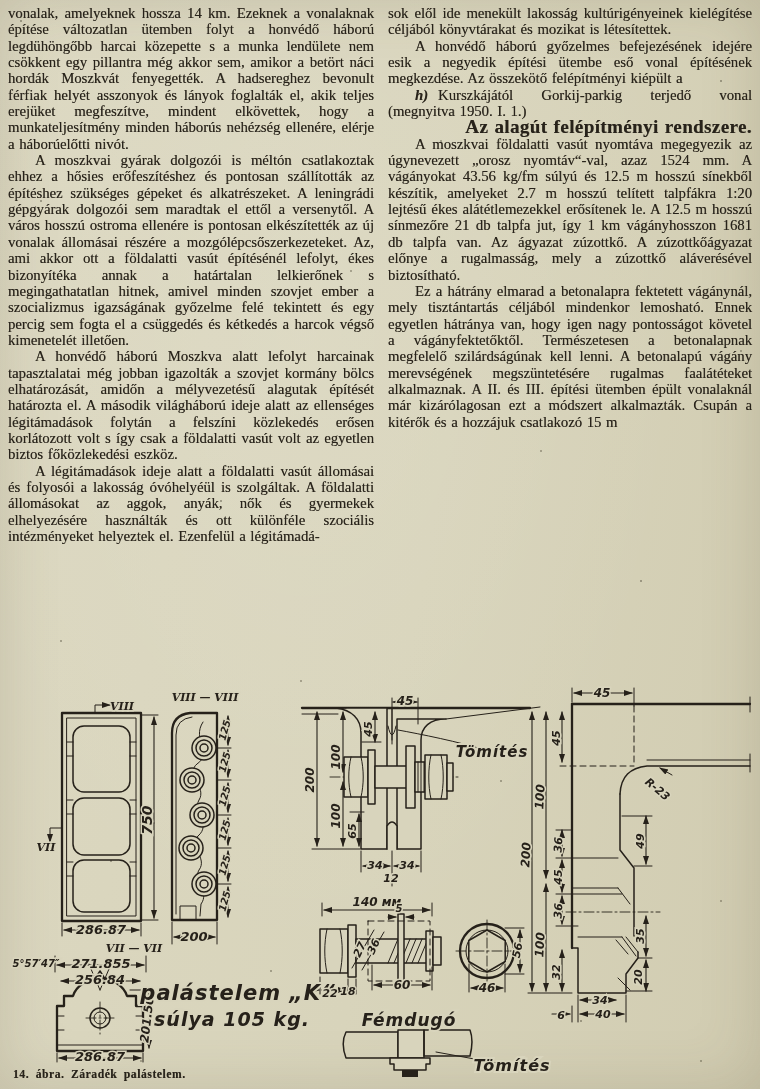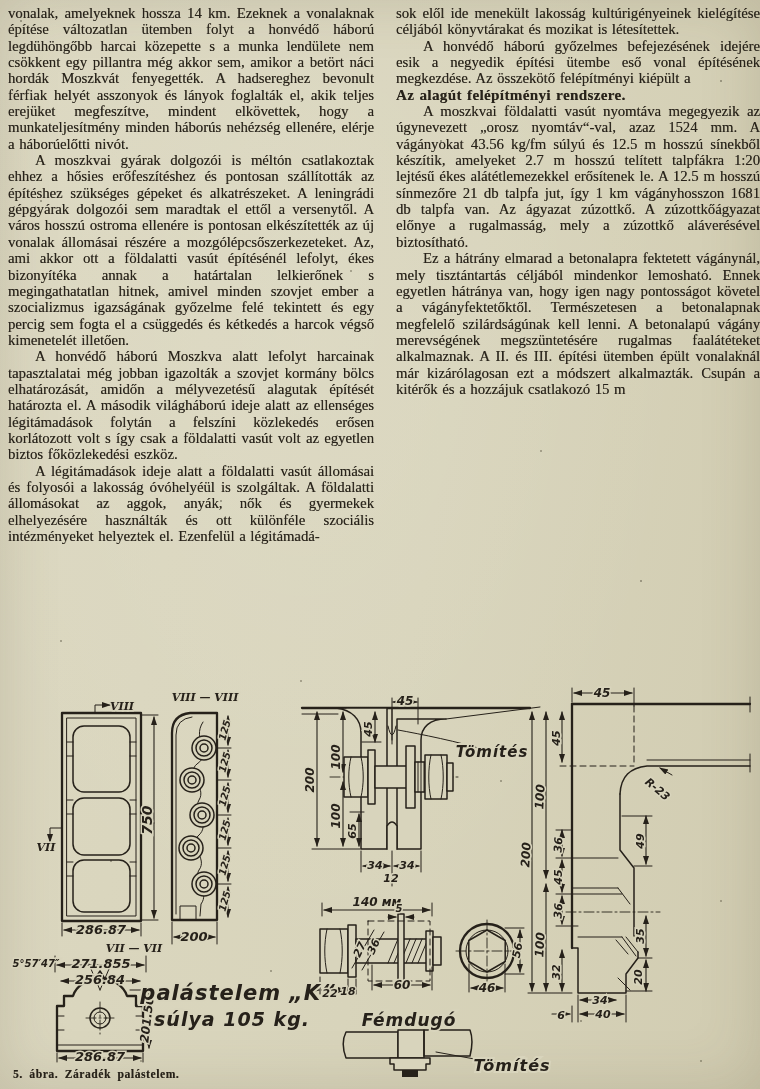--- a/index.html
+++ b/index.html
@@ -17,26 +17,26 @@
     color:#27221a;
   }
   .col{
     position:absolute;top:5px;width:366px;
     font-size:14.7px;line-height:16.35px;
     text-align:justify;
     text-shadow:0.3px 0.3px 0.4px rgba(40,33,20,0.5);
     word-spacing:1px;
   }
   .col-left{left:8px;}
-  .col-right{left:396px;width:364px;}
+  .col-right{left:388px;width:364px;}
   .col p{margin:0;text-indent:27px;}
   .col p.noindent{text-indent:0;}
   .col .lead{font-style:italic;font-weight:bold;padding-right:10px;}
   .heading{
-    text-align:left;font-size:15px;font-weight:bold;
+    text-align:right;font-size:19px;font-weight:bold;
     margin:10px 0 7px;letter-spacing:0.4px;text-indent:0 !important;
   }
   .caption{
     position:absolute;left:13px;top:1068px;
     font-size:11.5px;font-weight:bold;letter-spacing:0.6px;
     word-spacing:3px;
     text-shadow:0.3px 0.3px 0.3px rgba(40,33,20,0.5);
   }
   svg.figure{position:absolute;left:0;top:686px;}
   .ln{fill:none;stroke:#26211a;stroke-width:1.5;stroke-linecap:round;stroke-linejoin:round;}
@@ -71,20 +71,21 @@
   <div class="col col-left">
     <p class="noindent">vonalak, amelyeknek hossza 14 km. Ezeknek a vonalaknak építése változatlan ütemben folyt a honvédő háború legdühöngőbb harcai közepette s a munka lendülete nem csökkent egy pillantra még akkor sem, amikor a betört náci hordák Moszkvát fenyegették. A hadsereghez bevonult férfiak helyét asszonyok és lányok foglalták el, akik teljes erejüket megfeszítve, mindent elkövettek, hogy a munkateljesítmény minden háborús nehézség ellenére, elérje a háborúelőtti nivót.</p>
     <p>A moszkvai gyárak dolgozói is méltón csatlakoztak ehhez a hősies erőfeszítéshez és pontosan szállították az építéshez szükséges gépeket és alkatrészeket. A leningrádi gépgyárak dolgozói sem maradtak el ettől a versenytől. A város hosszú ostroma ellenére is pontosan elkészítették az új vonalak állomásai részére a mozgólépcsőszerkezeteket. Az, ami akkor ott a földalatti vasút építésénél lefolyt, ékes bizonyítéka annak a határtalan lelkierőnek s megingathatatlan hitnek, amivel minden szovjet ember a szocializmus igazságának győzelme felé tekintett és egy percig sem fogta el a csüggedés és kétkedés a harcok végső kimenetelét illetően.</p>
     <p>A honvédő háború Moszkva alatt lefolyt harcainak tapasztalatai még jobban igazolták a szovjet kormány bölcs elhatározását, amidőn a mélyvezetésű alagutak építését határozta el. A második világháború ideje alatt az ellenséges légitámadások folytán a felszíni közlekedés erősen korlátozott volt s így csak a földalatti vasút volt az egyetlen biztos főközlekedési eszköz.</p>
     <p>A légitámadások ideje alatt a földalatti vasút állomásai és folyosói a lakosság óvóhelyéül is szolgáltak. A földalatti állomásokat az aggok, anyák, nők és gyermekek elhelyezésére használták és ott különféle szociális intézményeket helyeztek el. Ezenfelül a légitámadá-</p>
   </div>
 
   <div class="col col-right">
     <p class="noindent">sok elől ide menekült lakosság kultúrigényeinek kielégítése céljából könyvtárakat és mozikat is létesítettek.</p>
     <p>A honvédő háború győzelmes befejezésének idejére esik a negyedik építési ütembe eső vonal építésének megkezdése. Az összekötő felépítményi kiépült a</p>
+    <p><span class="lead">h)</span><span>Kurszkájától Gorkij-parkig terjedő vonal (megnyitva 1950. I. 1.)</span></p>
     <p class="heading">Az alagút felépítményi rendszere.</p>
     <p>A moszkvai földalatti vasút nyomtáva megegyezik az úgynevezett „orosz nyomtáv“-val, azaz 1524 mm. A vágányokat 43.56 kg/fm súlyú és 12.5 m hosszú sínekből készítik, amelyeket 2.7 m hosszú telített talpfákra 1:20 lejtésű ékes alátétlemezekkel erősítenek le. A 12.5 m hosszú sínmezőre 21 db talpfa jut, így 1 km vágányhosszon 1681 db talpfa van. Az ágyazat zúzottkő. A zúzottkőágyazat előnye a rugalmasság, mely a zúzottkő aláverésével biztosítható.</p>
     <p>Ez a hátrány elmarad a betonalapra fektetett vágánynál, mely tisztántartás céljából mindenkor lemosható. Ennek egyetlen hátránya van, hogy igen nagy pontosságot követel a vágányfektetőktől. Természetesen a betonalapnak megfelelő szilárdságúnak kell lenni. A betonalapú vágány merevségének megszüntetésére rugalmas faalátéteket alkalmaznak. A II. és III. építési ütemben épült vonalaknál már kizárólagosan ezt a módszert alkalmazták. Csupán a kitérők és a hozzájuk csatlakozó 15 m</p>
   </div>
 
   <svg class="figure" width="760" height="403" viewBox="0 686 760 403">
     <defs>
       <marker id="ma" markerWidth="9" markerHeight="8" refX="8" refY="3" orient="auto" markerUnits="userSpaceOnUse">
         <path d="M0,0 L9,3 L0,6 Z" fill="#26211a"></path>
       </marker>
@@ -318,14 +319,14 @@
       <text x="560" y="972" font-size="11" class="dim" transform="rotate(-90 560 972)">32</text>
       <text x="655" y="792" font-size="11" class="dim" transform="rotate(40 655 792)">R-23</text>
       <text x="644" y="841" font-size="11" class="dim" transform="rotate(-90 644 841)">49</text>
       <text x="644" y="936" font-size="11" class="dim" transform="rotate(-90 644 936)">35</text>
       <text x="642" y="977" font-size="11" class="dim" transform="rotate(-90 642 977)">20</text>
       <text x="600" y="1004" font-size="11" class="dim">34</text>
       <text x="603" y="1018" font-size="11" class="dim">40</text>
       <text x="561" y="1019" font-size="11" class="dim">6</text>
     </svg>
 
-  <div class="caption">5. ábra. Záradék palástelem.</div>
+  <div class="caption">14. ábra. Záradék palástelem.</div>
 </div>
 
 </body></html>

